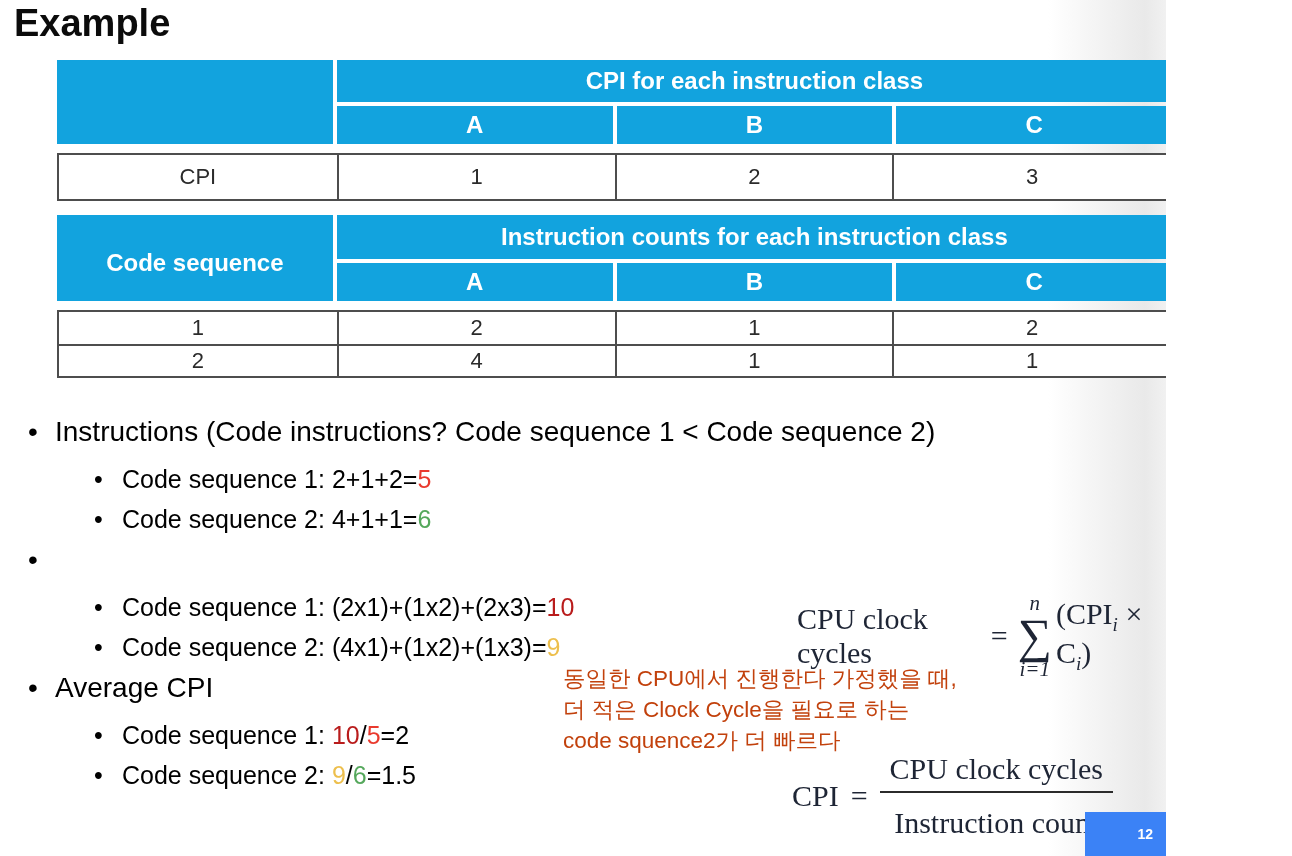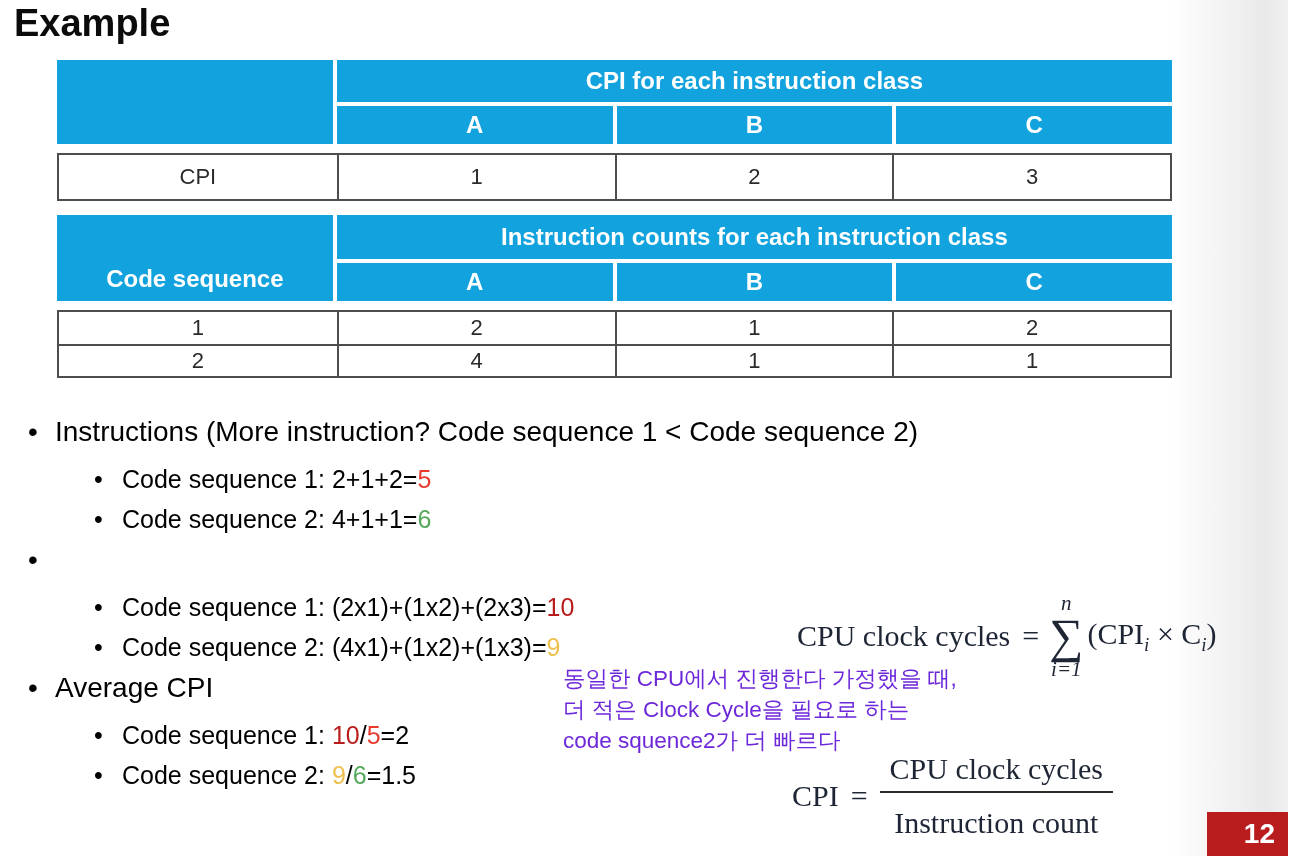--- a/index.html
+++ b/index.html
@@ -1,34 +1,34 @@
 <!DOCTYPE html>
 <html><head>
 <meta charset="utf-8">
 <style>
   html,body{margin:0;padding:0;background:#fff;}
-  .slide{position:relative;width:1288px;height:856px;background:#ffffff;overflow:hidden;
+  .slide{position:relative;width:1166px;height:856px;background:#ffffff;overflow:hidden;
          font-family:"Liberation Sans",sans-serif;}
   .edge-gradient{position:absolute;top:0;right:0;width:118px;height:856px;
          background:linear-gradient(90deg,rgba(233,233,233,0) 0%,#e9e9e9 82%,#f1f1f1 100%);}
   .title{position:absolute;left:14px;top:2px;margin:0;font-size:38px;font-weight:600;color:#0b0b0b;}
 
   
   .table-block{position:absolute;left:57px;width:1115px;}
   .t1{top:60px;}
   .t2{top:215px;}
   .hdr-grid{display:grid;grid-template-columns:1fr 1fr 1fr 1fr;gap:4px;}
   .t1 .hdr-grid{grid-template-rows:42px 38px;}
   .t2 .hdr-grid{grid-template-rows:44px 38px;}
   .blue{background:#12a3de;color:#ffffff;font-weight:bold;display:flex;
         align-items:center;justify-content:center;}
   .cell-blank{grid-row:1/3;}
   .cell-span{grid-column:2/5;font-size:24px;}
   .colh{font-size:24px;}
-  .left-hdr{grid-row:1/3;align-items:flex-end;padding-bottom:8px;font-size:24px;}
+  .left-hdr{grid-row:1/3;align-items:flex-end;padding-bottom:24px;font-size:24px;}
   .data-box{border:2px solid #4d4d4d;display:grid;grid-template-columns:1fr 1fr 1fr 1fr;
         background:#fff;}
   .t1 .data-box{margin-top:9px;grid-template-rows:44px;}
   .t2 .data-box{margin-top:9px;grid-template-rows:32px 32px;}
   .dcell{display:flex;align-items:center;justify-content:center;font-size:22px;
         color:#2b2b2b;border-left:2px solid #4d4d4d;}
   .dcell.first{border-left:none;}
   .dcell.rtop{border-top:2px solid #4d4d4d;}
 
   
@@ -38,40 +38,40 @@
   .line.sub{font-size:25px;line-height:34px;margin-left:66px;margin-bottom:6px;}
   .dot{flex:0 0 27px;}
   .line.sub .dot{flex:0 0 28px;}
   b{font-weight:normal;}
   .c-red{color:#e93a2e;}
   .c-green{color:#55a85c;}
   .c-blue{color:#b91c1c;}
   .c-gold{color:#edbf4d;}
 
   
-  .annot{position:absolute;left:563px;top:663px;font-size:22.5px;line-height:31px;color:#6d28d9;}
+  .annot{position:absolute;left:563px;top:663px;font-size:22.5px;line-height:31px;color:#c2410c;}
 
   
   .formula{position:absolute;font-family:"Liberation Serif",serif;color:#1e2535;}
   .f-sum{left:797px;top:592px;display:flex;align-items:center;font-size:30px;}
   .f-sum .eq{margin:0 10px 0 12px;}
   .sigma-block{display:flex;flex-direction:column;align-items:center;margin-right:4px;}
   .sigma-block .lim{font-style:italic;font-size:21px;line-height:22px;}
   .sigma-block .sigma{font-size:48px;line-height:44px;font-weight:normal;}
   .f-sum sub{font-style:italic;font-size:19px;}
   .f-frac{left:792px;top:752px;display:flex;align-items:center;font-size:30px;}
   .f-frac .eq{margin:0 12px;}
   .fraction{display:flex;flex-direction:column;align-items:center;text-align:center;}
   .fraction .num{padding:0 10px 5px;border-bottom:2px solid #2b2b2b;}
   .fraction .den{padding-top:13px;}
 
   
-  .page-box{position:absolute;right:0;bottom:0;width:81px;height:44px;background:#b91c1c;
+  .page-box{position:absolute;right:0;bottom:0;width:81px;height:44px;background:#3b82f6;
         display:flex;align-items:center;justify-content:flex-end;padding-right:13px;
-        box-sizing:border-box;color:#fff;font-weight:bold;font-size:28px;}
+        box-sizing:border-box;color:#fff;font-weight:bold;font-size:14px;}
 </style>
 </head>
 <body>
 
 <div class="slide">
   <div class="edge-gradient"></div>
 
   <h1 class="title">Example</h1>
 
   <div class="table-block t1">
@@ -106,21 +106,21 @@
       <div class="dcell first rtop">2</div>
       <div class="dcell rtop">4</div>
       <div class="dcell rtop">1</div>
       <div class="dcell rtop">1</div>
     </div>
   </div>
 
   <div class="bullets">
     <div class="line main">
       <span class="dot">•</span>
-      <span><span>Instructions (More instruction? </span><b>Code sequence 1 &lt; Code sequence 2</b><span>)</span></span>
+      <span><span>Instructions (Code instructions? </span><b>Code sequence 1 &lt; Code sequence 2</b><span>)</span></span>
     </div>
     <div class="line sub">
       <span class="dot">•</span>
       <span><b>Code sequence 1</b><span>: 2+1+2=</span><b class="c-red">5</b></span>
     </div>
     <div class="line sub">
       <span class="dot">•</span>
       <span><b>Code sequence 2</b><span>: 4+1+1=</span><b class="c-green">6</b></span>
     </div>
     <div class="line main">

